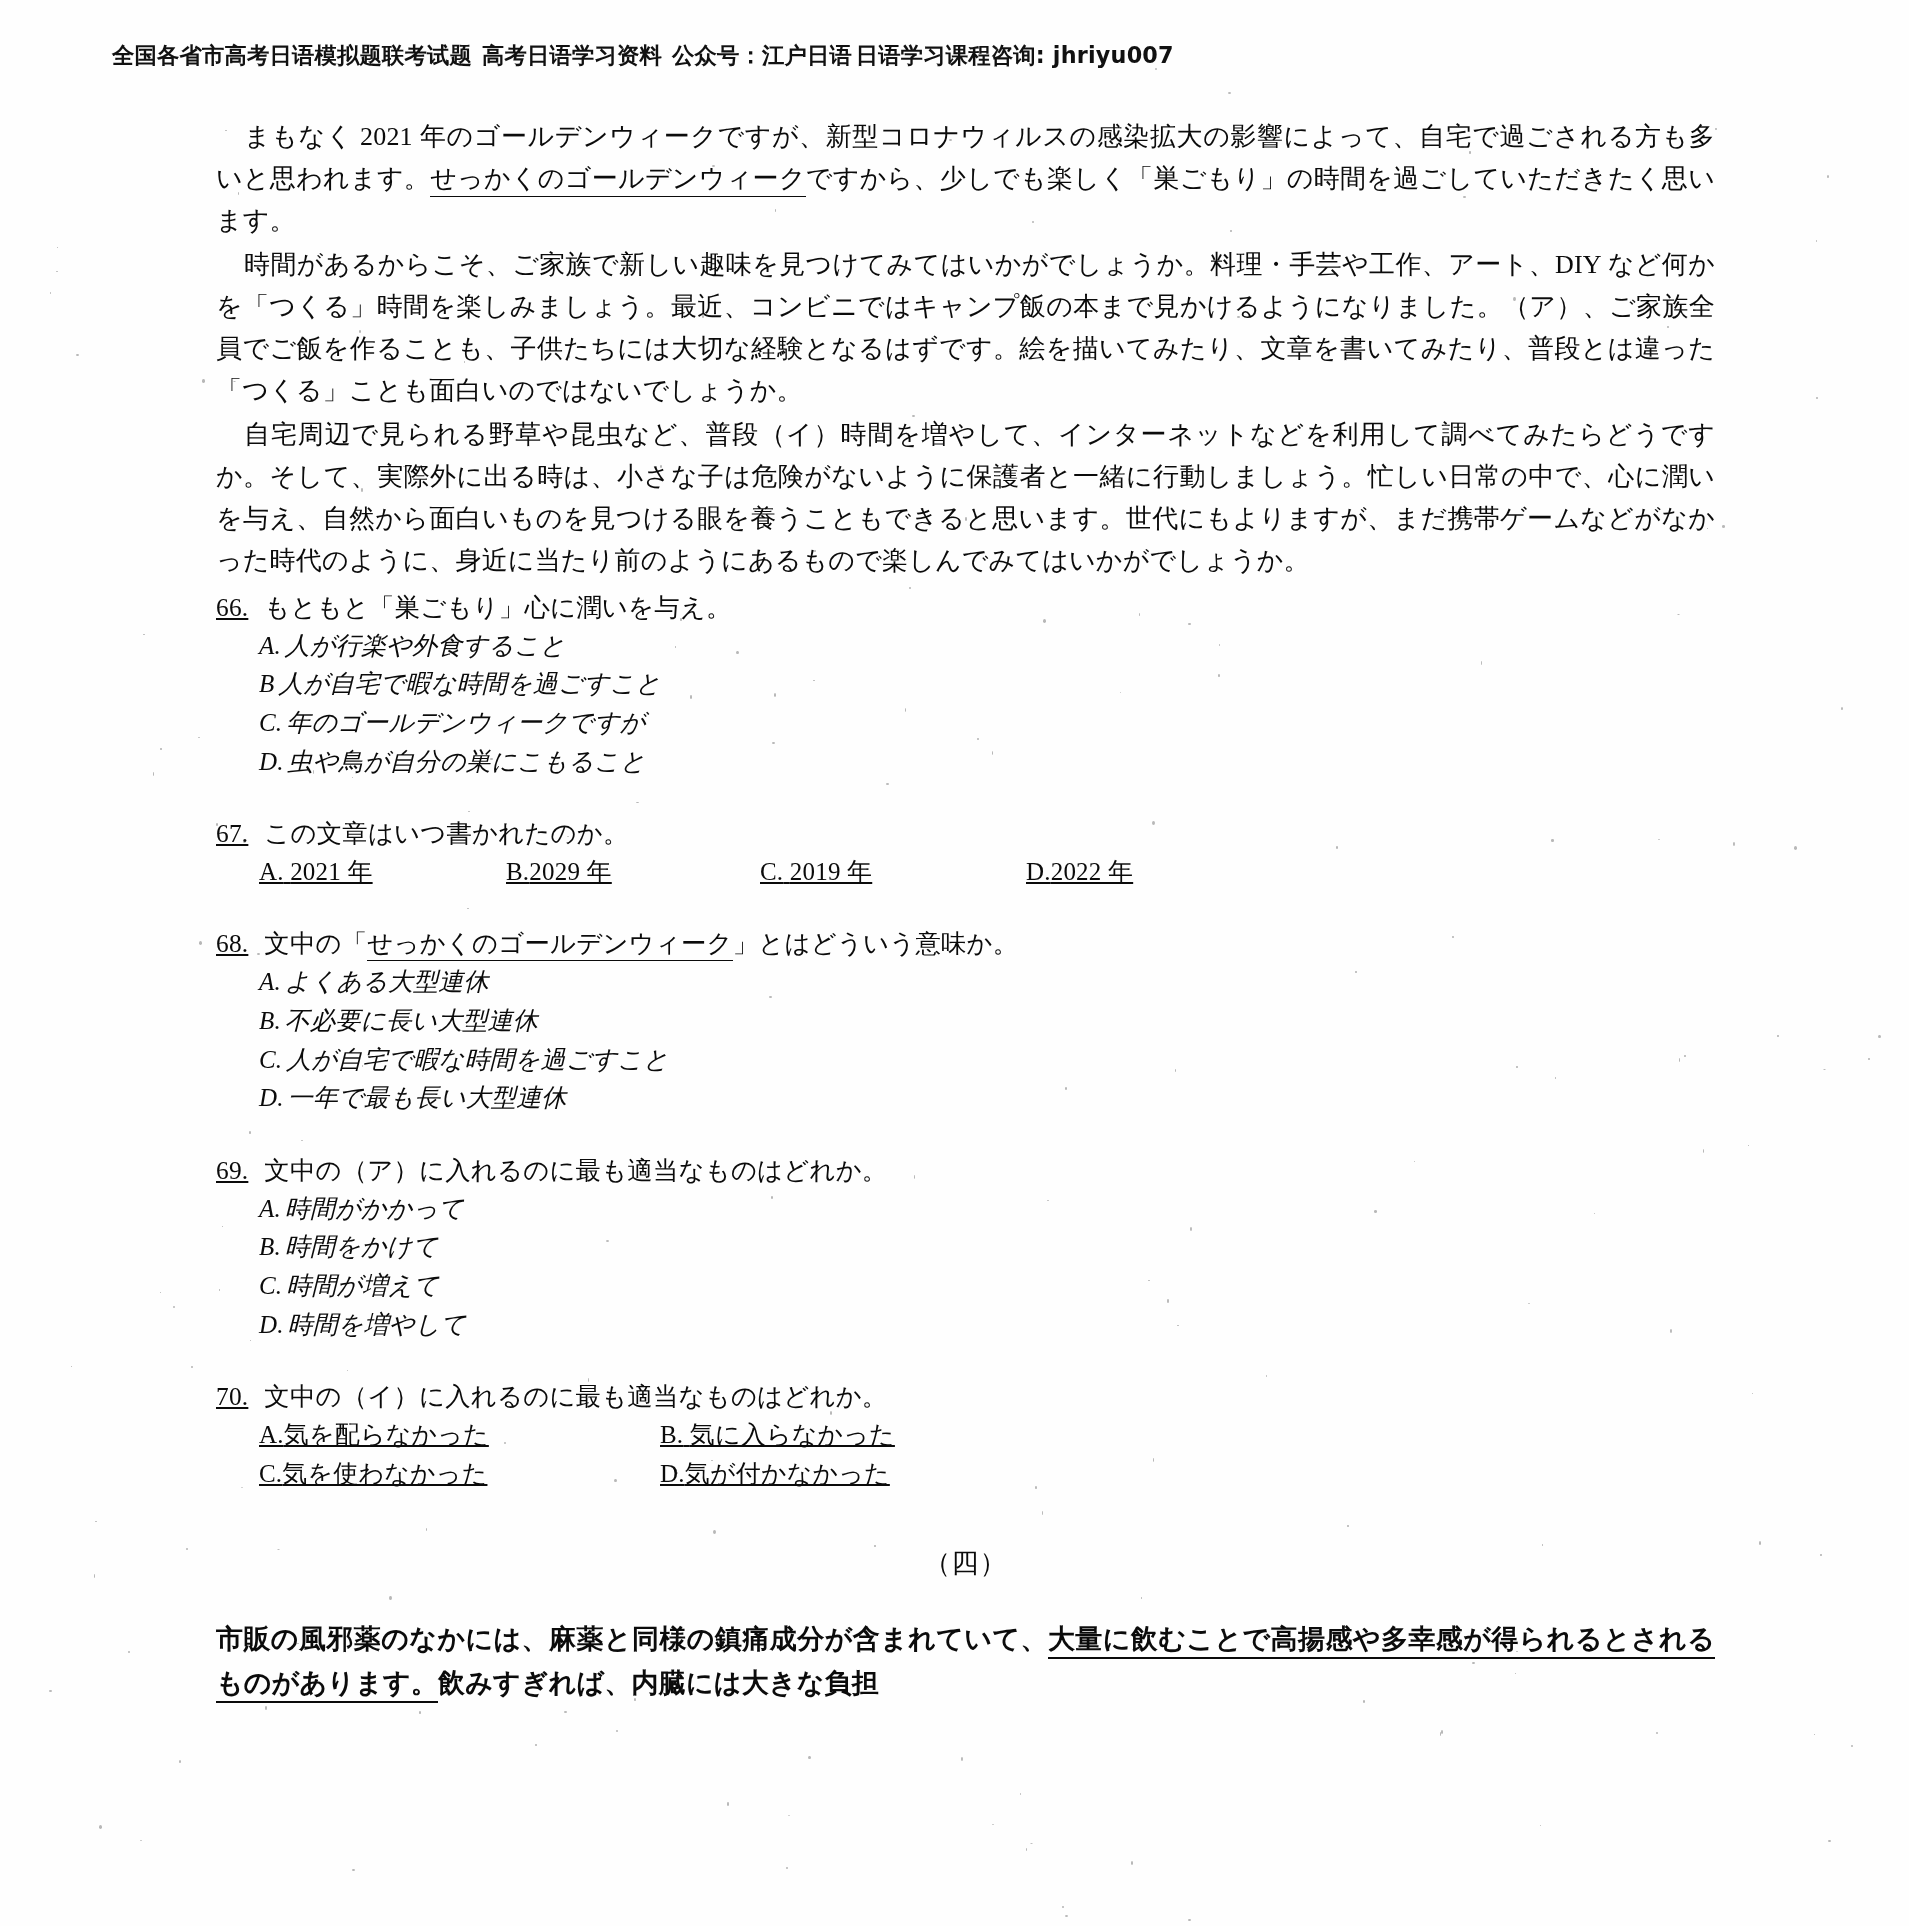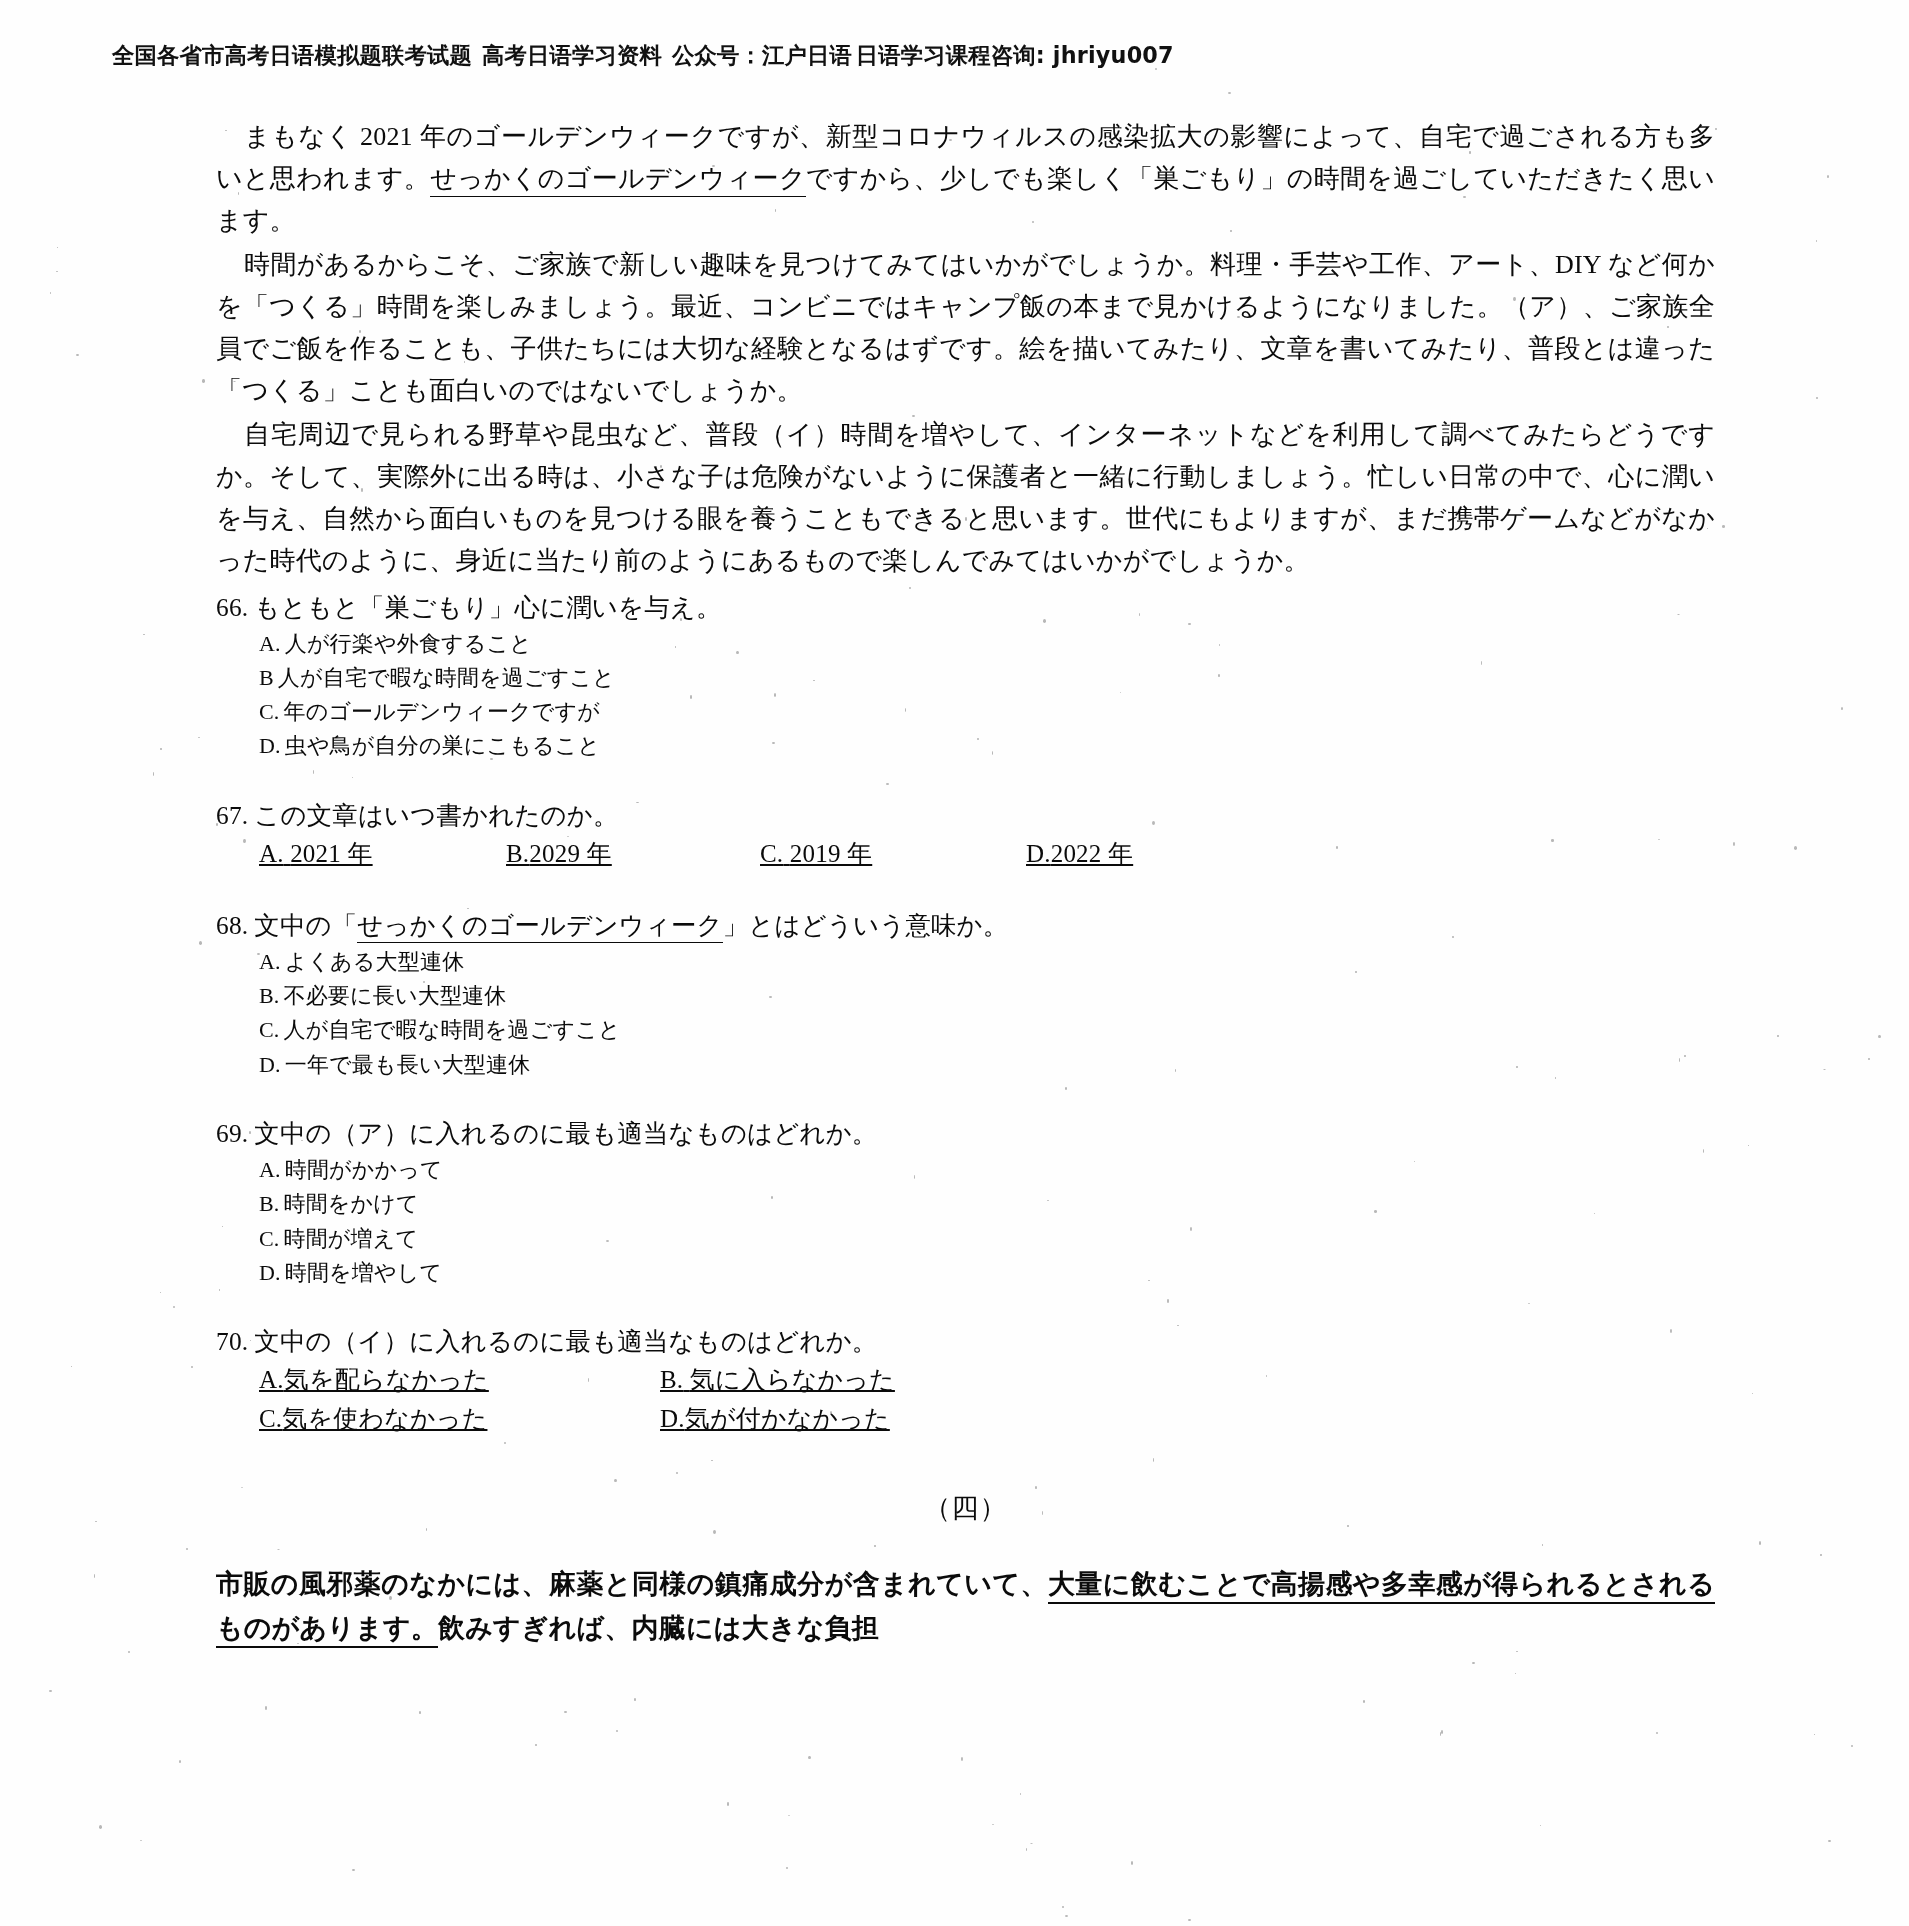--- a/index.html
+++ b/index.html
@@ -65,28 +65,29 @@
   }
 
   
   .q-block { margin-top: 5.4px; }
   .q-stem {
     font-size: 25.4px;
     line-height: 1.5;
     margin: 0 0 0.8px 0;
     letter-spacing: 0.2px;
   }
-  .q-stem .qnum { margin-right: 6px; }
+  .q-stem .qnum { margin-right: 16px; text-decoration: underline; }
 
   .opt {
-    font-size: 22px;
+    font-size: 25px;
     line-height: 1.52;
     margin: 0 0 0.8px 0;
     padding-left: 43px;
     letter-spacing: 0.2px;
+    font-style: italic;
   }
   .opt .lab { margin-right: 3.9px; }
 
   
   .opt-row {
     font-size: 25px;
     line-height: 1.52;
     padding-left: 43px;
     margin: 0 0 0.8px 0;
     display: flex;

